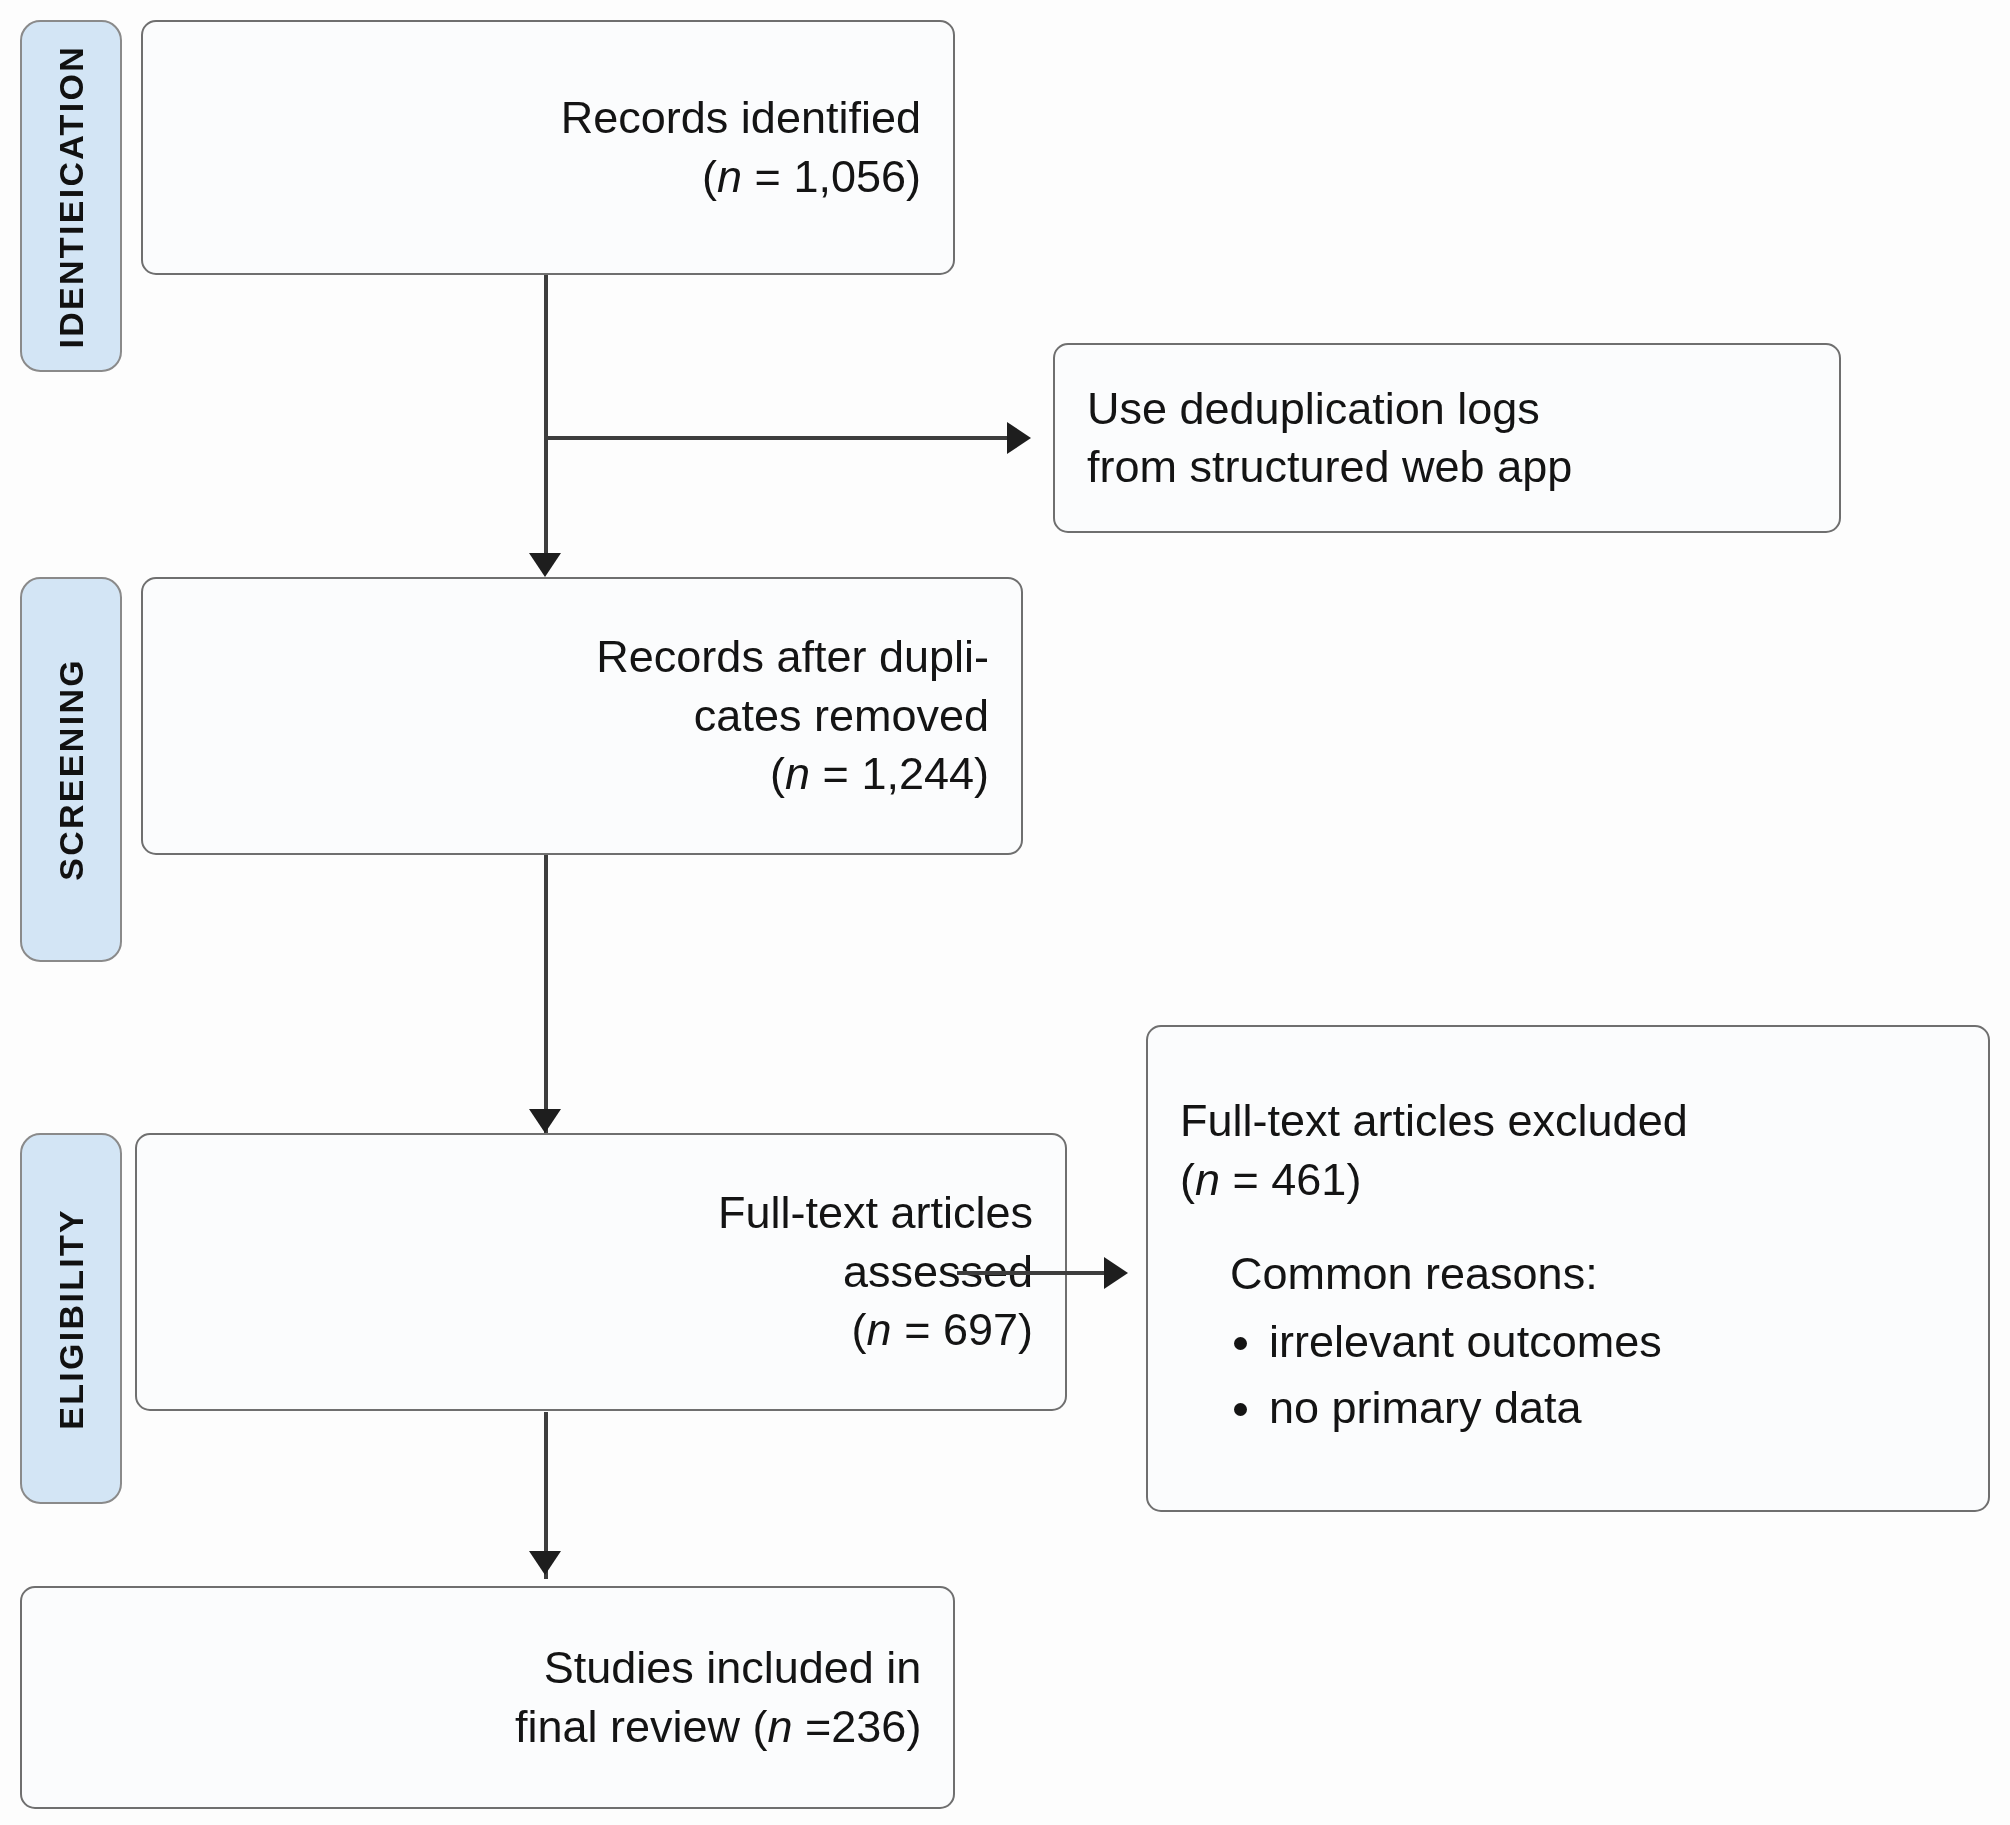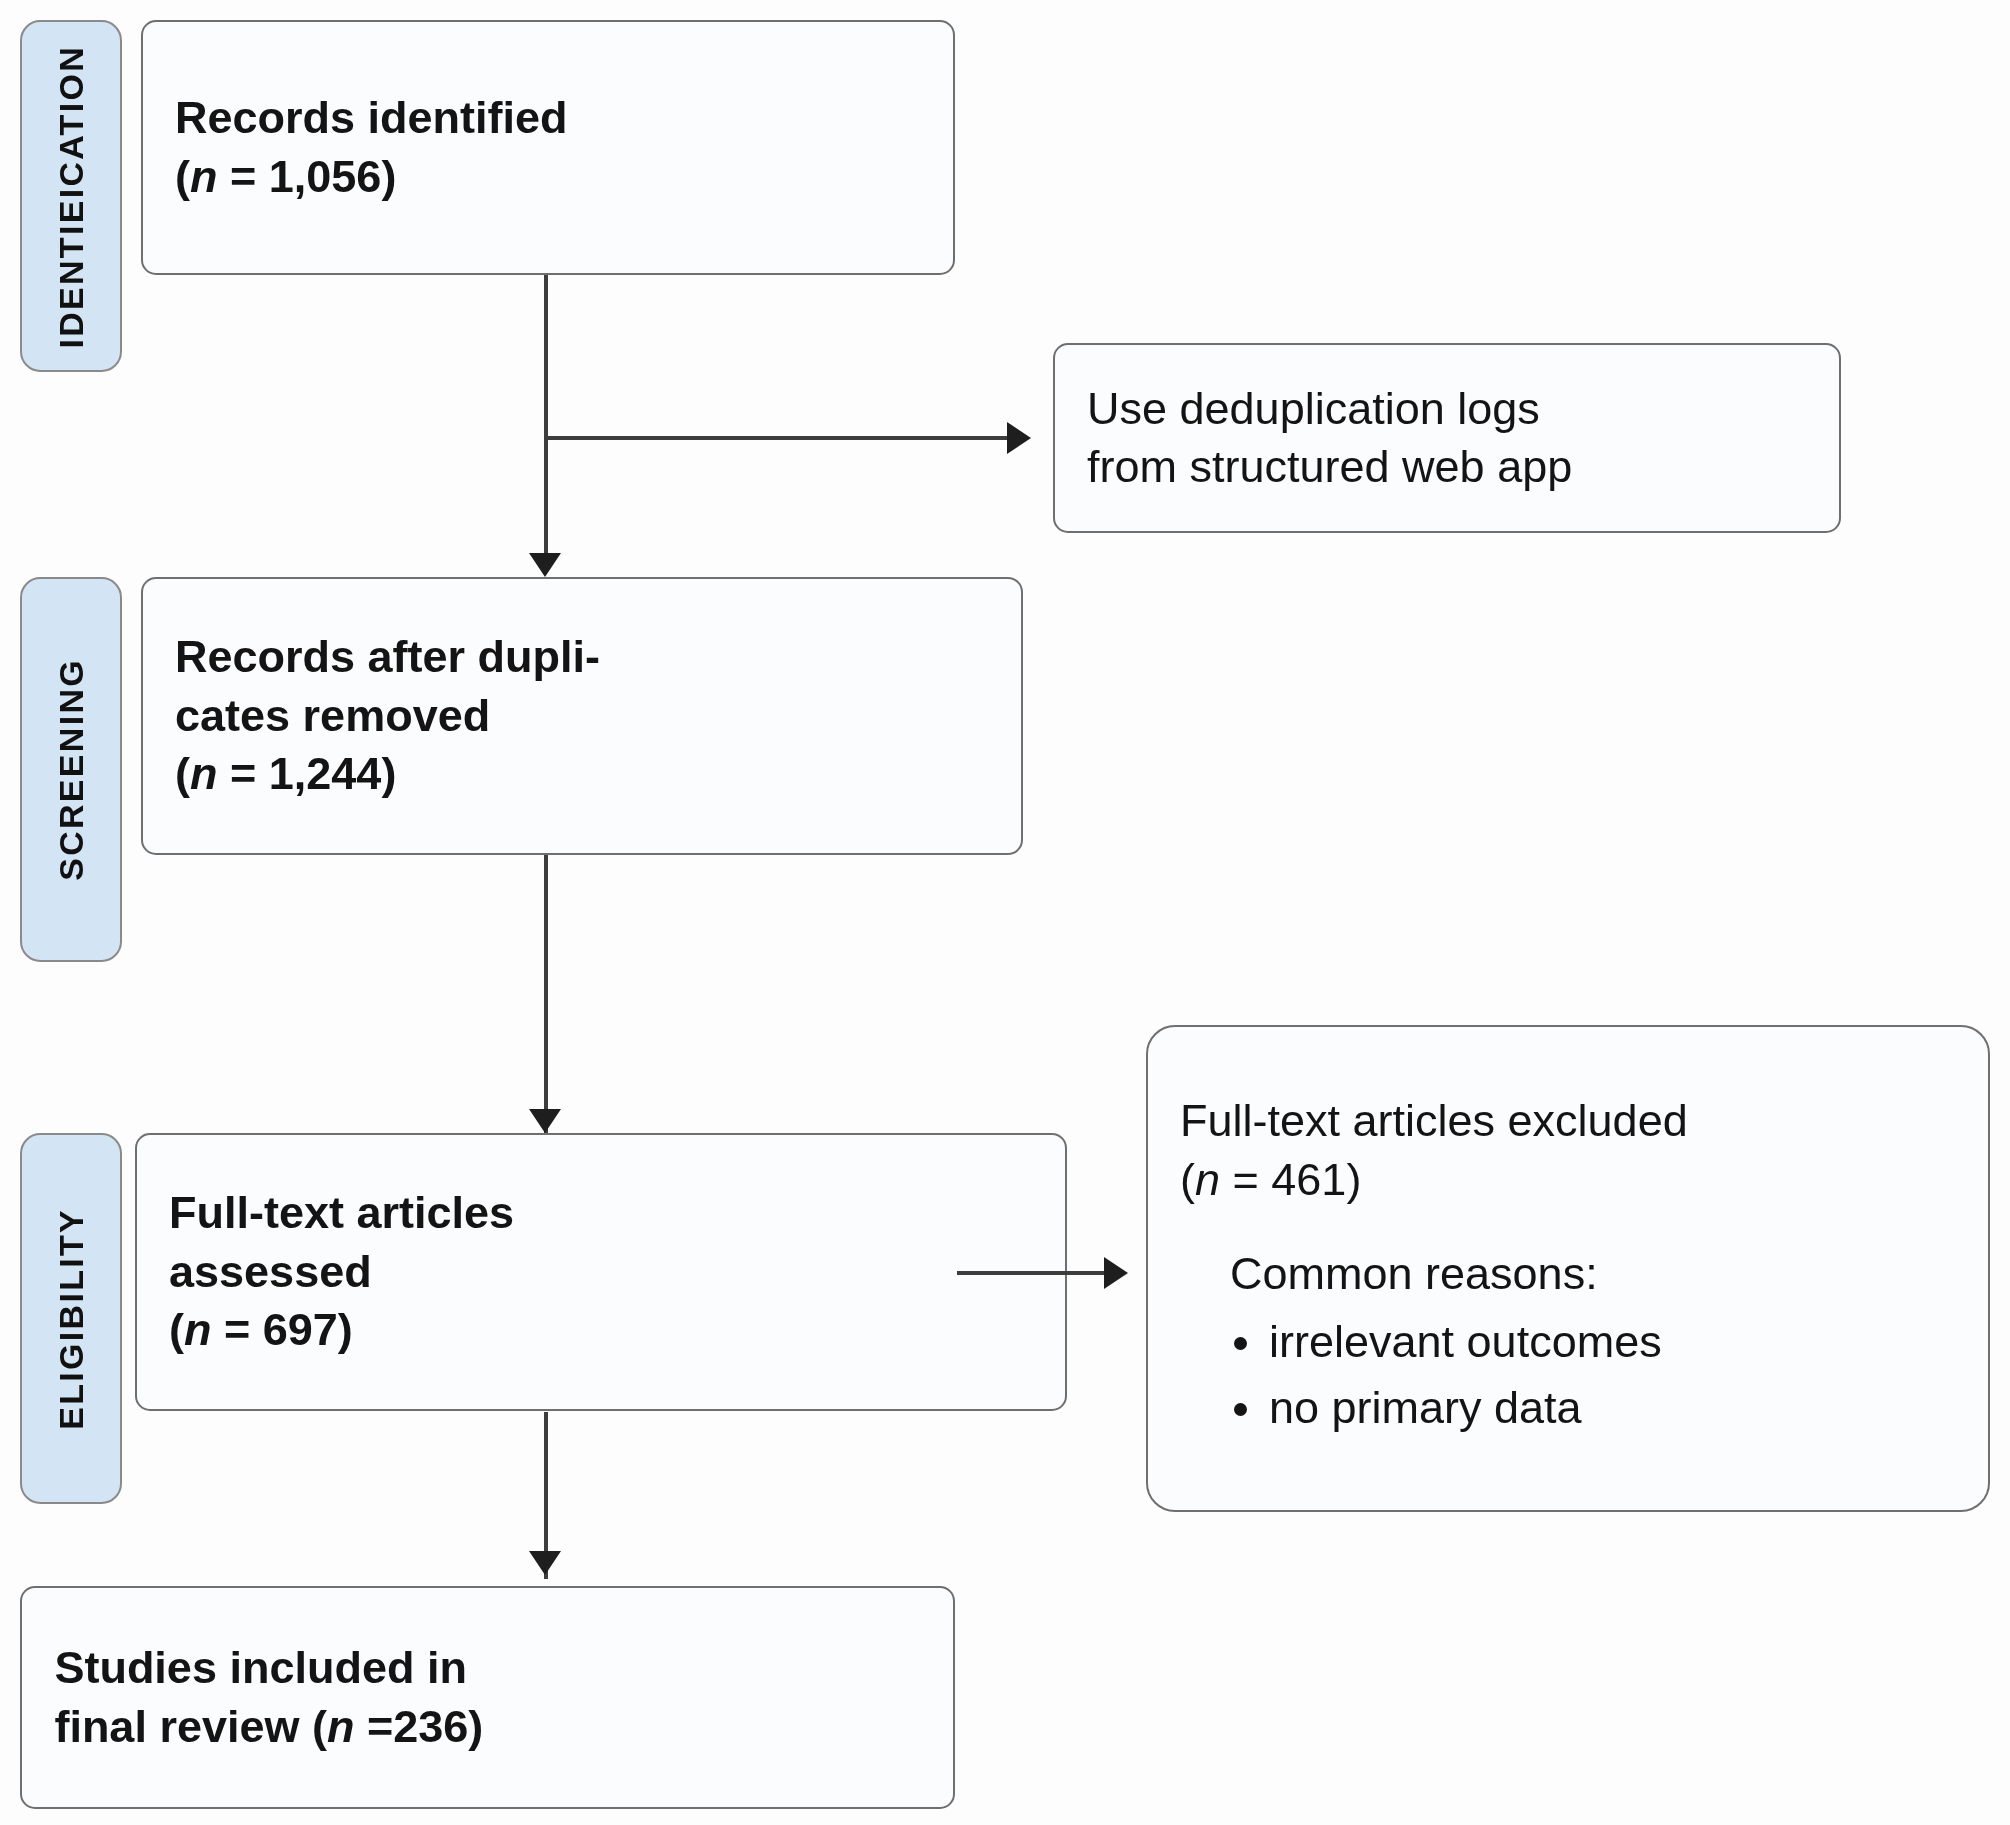--- a/index.html
+++ b/index.html
@@ -48,21 +48,21 @@
     border: 2.8px solid #6f6f6f;
     border-radius: 15px;
     box-sizing: border-box;
     display: flex;
     flex-direction: column;
     justify-content: center;
     font-size: 45px;
     line-height: 1.30;
     color: #141414;
   }
-  .node.center { align-items: center; text-align: left; font-weight: bold; }
+  .node.center { align-items: center; text-align: right; }
   .node.left   { align-items: flex-start; text-align: left; }
   .node .pad   { padding: 0 32px; width: 100%; box-sizing: border-box; }
   .node .line  { display: block; }
   .ital { font-style: italic; }
 
   .bullets {
     list-style: none;
     margin: 9.3px 0 0 0;
     padding: 0 0 0 50px;
   }
@@ -158,21 +158,21 @@
     <div class="pad">
       <span class="line">Full-text articles</span>
       <span class="line">assessed</span>
       <span class="line"><span>(</span><span class="ital">n</span><span> = 697)</span></span>
     </div>
   </div>
 
   <div class="conn-h" style="left:957px; top:1271px; width:147px;"></div>
   <div class="arrow-right" style="left:1104px; top:1257px;"></div>
 
-  <div class="node left" style="left:1146px; top:1025px; width:844px; height:487px;border-radius:29px;">
+  <div class="node left" style="left:1146px; top:1025px; width:844px; height:487px;">
     <div class="pad">
       <span class="line">Full-text articles excluded</span>
       <span class="line"><span>(</span><span class="ital">n</span><span> = 461)</span></span>
       <span class="sub-head">Common reasons:</span>
       <ul class="bullets">
         <li>irrelevant outcomes</li>
         <li>no primary data</li>
       </ul>
     </div>
   </div>

